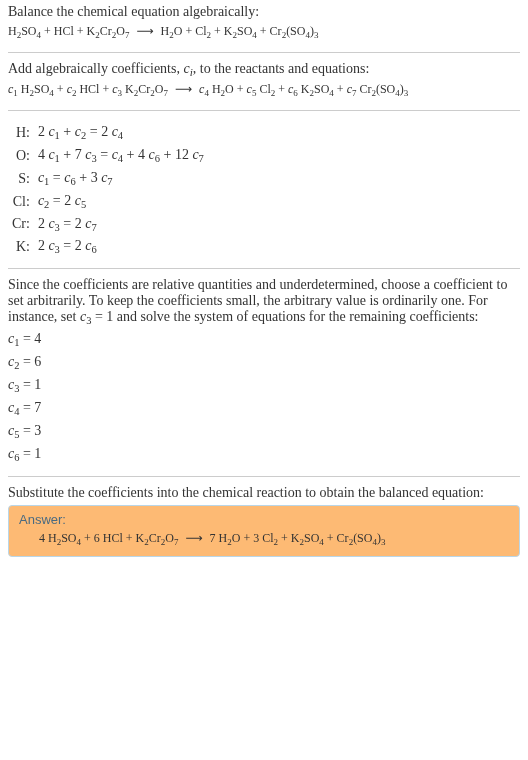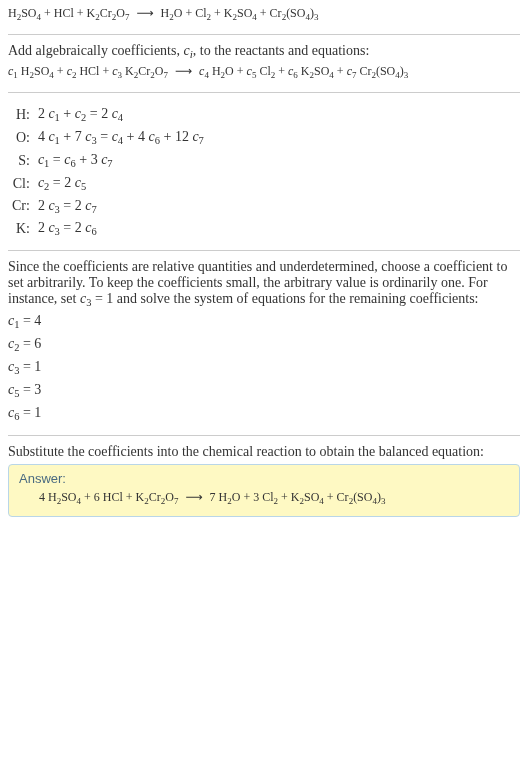--- a/index.html
+++ b/index.html
@@ -53,21 +53,21 @@
   .align-table td.lbl {
     text-align: right;
     white-space: nowrap;
   }
   .coeff-list div {
     font-size: 14px;
     line-height: 1.5;
   }
   .answer-box {
     border: 1px solid #b9d6e8;
-    background: #fef9c3;
+    background: #fdba74;
     border-radius: 4px;
     padding: 6px 10px 10px 10px;
     margin-top: 4px;
   }
   .answer-label {
     font-size: 13px;
     color: #4a6a80;
     font-family: Arial, sans-serif;
     margin-bottom: 4px;
   }
@@ -76,20 +76,21 @@
     padding-left: 20px;
   }
   .ci {
     font-style: italic;
   }
 </style>
 </head>
 <body>
 
 <div class="section first">
+  <div class="caption">Balance the chemical equation algebraically:</div>
   <div class="chem">
     <span>H<sub>2</sub>SO<sub>4</sub> + HCl + K<sub>2</sub>Cr<sub>2</sub>O<sub>7</sub></span>
     <span class="arrow">⟶</span>
     <span>H<sub>2</sub>O + Cl<sub>2</sub> + K<sub>2</sub>SO<sub>4</sub> + Cr<sub>2</sub>(SO<sub>4</sub>)<sub>3</sub></span>
   </div>
 </div>
 
 <div class="section">
   <div class="caption">
     <span>Add algebraically coefficients, </span><span class="ci"><span>c</span><span class="sub-i">i</span></span><span>, to the reactants and equations:</span>
@@ -131,20 +132,21 @@
   </tbody>
     </table>
 </div>
 
 <div class="section">
   <div class="caption">Since the coefficients are relative quantities and underdetermined, choose a coefficient to set arbitrarily. To keep the coefficients small, the arbitrary value is ordinarily one. For instance, set <span class="ci">c</span><sub>3</sub> = 1 and solve the system of equations for the remaining coefficients:</div>
   <div class="coeff-list">
     <div><span class="ci">c</span><sub>1</sub> = 4</div>
     <div><span class="ci">c</span><sub>2</sub> = 6</div>
     <div><span class="ci">c</span><sub>3</sub> = 1</div>
+    <div><span class="ci">c</span><sub>4</sub> = 7</div>
     <div><span class="ci">c</span><sub>5</sub> = 3</div>
     <div><span class="ci">c</span><sub>6</sub> = 1</div>
   </div>
 </div>
 
 <div class="section">
   <div class="caption">Substitute the coefficients into the chemical reaction to obtain the balanced equation:</div>
   <div class="answer-box">
     <div class="answer-label">Answer:</div>
     <div class="answer-eq">

